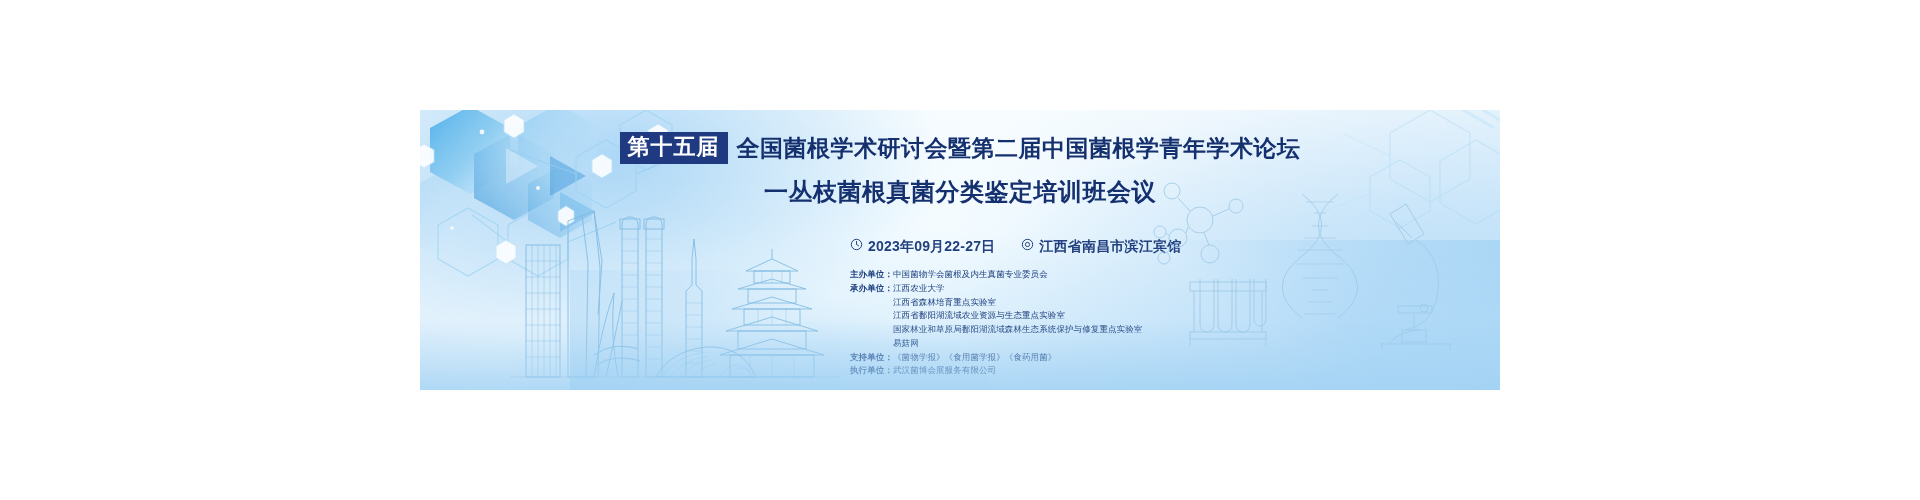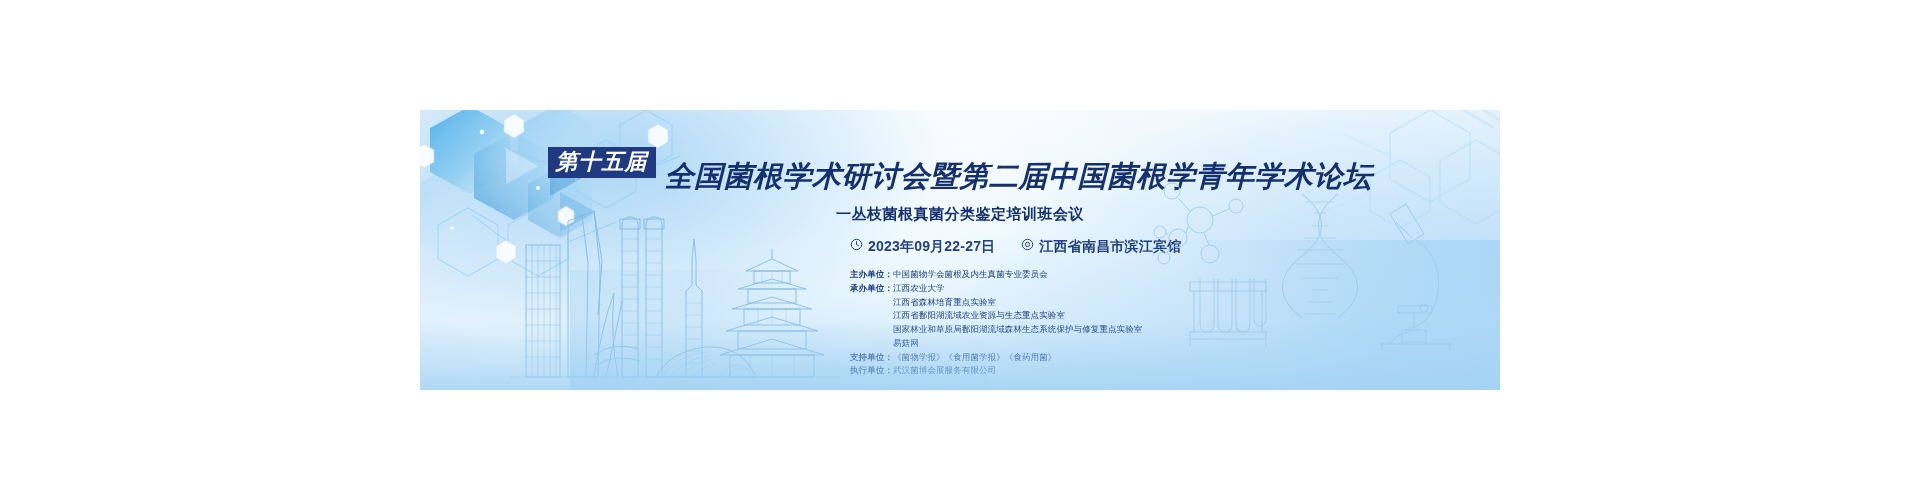--- a/index.html
+++ b/index.html
@@ -121,46 +121,44 @@
     top: 22px;
     text-align: center;
   }
 
   .title-line1 {
     display: flex;
     align-items: center;
     justify-content: center;
     gap: 9px;
     white-space: nowrap;
-    font-style: italic;
   }
 
   .edition-badge {
     display: inline-block;
     background: #1f3a80;
     color: #ffffff;
     font-size: 22px;
     font-weight: 700;
     letter-spacing: 1px;
     padding: 3px 8px 4px 8px;
     line-height: 1.12;
   }
 
   .title-main {
-    font-size: 29px;
+    font-size: 23px;
     font-weight: 700;
     color: #15306f;
     letter-spacing: 0.5px;
     line-height: 1.15;
-    margin-top: 28px;
   }
 
   .title-line2 {
     margin-top: 12px;
-    font-size: 15px;
+    font-size: 24px;
     font-weight: 700;
     color: #15306f;
     letter-spacing: 0.5px;
     white-space: nowrap;
   }
 
   
   .meta-row {
     position: absolute;
     left: 430px;

